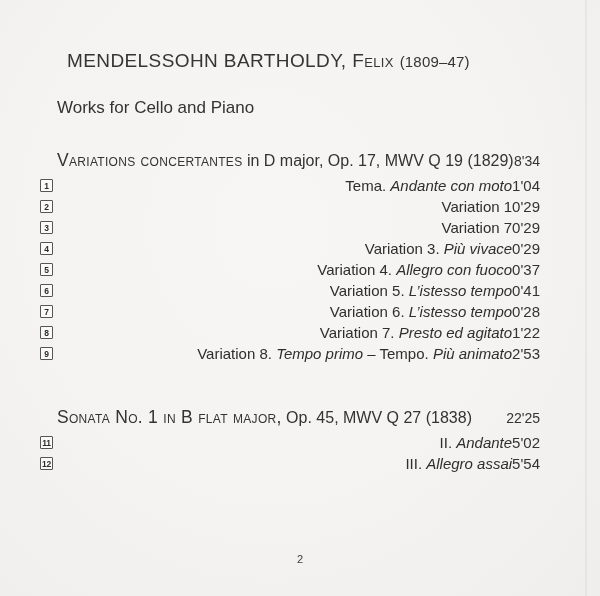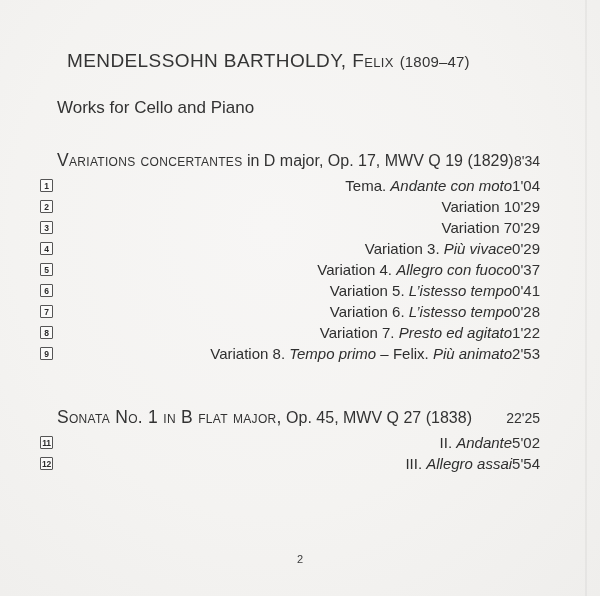--- a/index.html
+++ b/index.html
@@ -138,21 +138,21 @@
           <span class="tlabel"><span>Variation 6. </span><span class="it">L’istesso tempo</span></span>
           <span class="ttime">0'28</span>
         </div>
         <div class="track-row">
           <span class="tno">8</span>
           <span class="tlabel"><span>Variation 7. </span><span class="it">Presto ed agitato</span></span>
           <span class="ttime">1'22</span>
         </div>
         <div class="track-row">
           <span class="tno">9</span>
-          <span class="tlabel"><span>Variation 8. </span><span class="it">Tempo primo</span><span> – Felix. </span><span class="it">Più animato</span></span>
+          <span class="tlabel"><span>Variation 8. </span><span class="it">Tempo primo</span><span> – Tempo. </span><span class="it">Più animato</span></span>
           <span class="ttime">2'53</span>
         </div>
       </section>
       <section class="work-section">
         <div class="heading-row">
           <span class="work-title"><span class="sc">Sonata No. 1 in B flat major,</span><span class="rest"> Op. 45, MWV Q 27 (1838)</span></span>
           <span class="heading-time">22'25</span>
         </div>
         <div class="track-row">
           <span class="tno">11</span>

